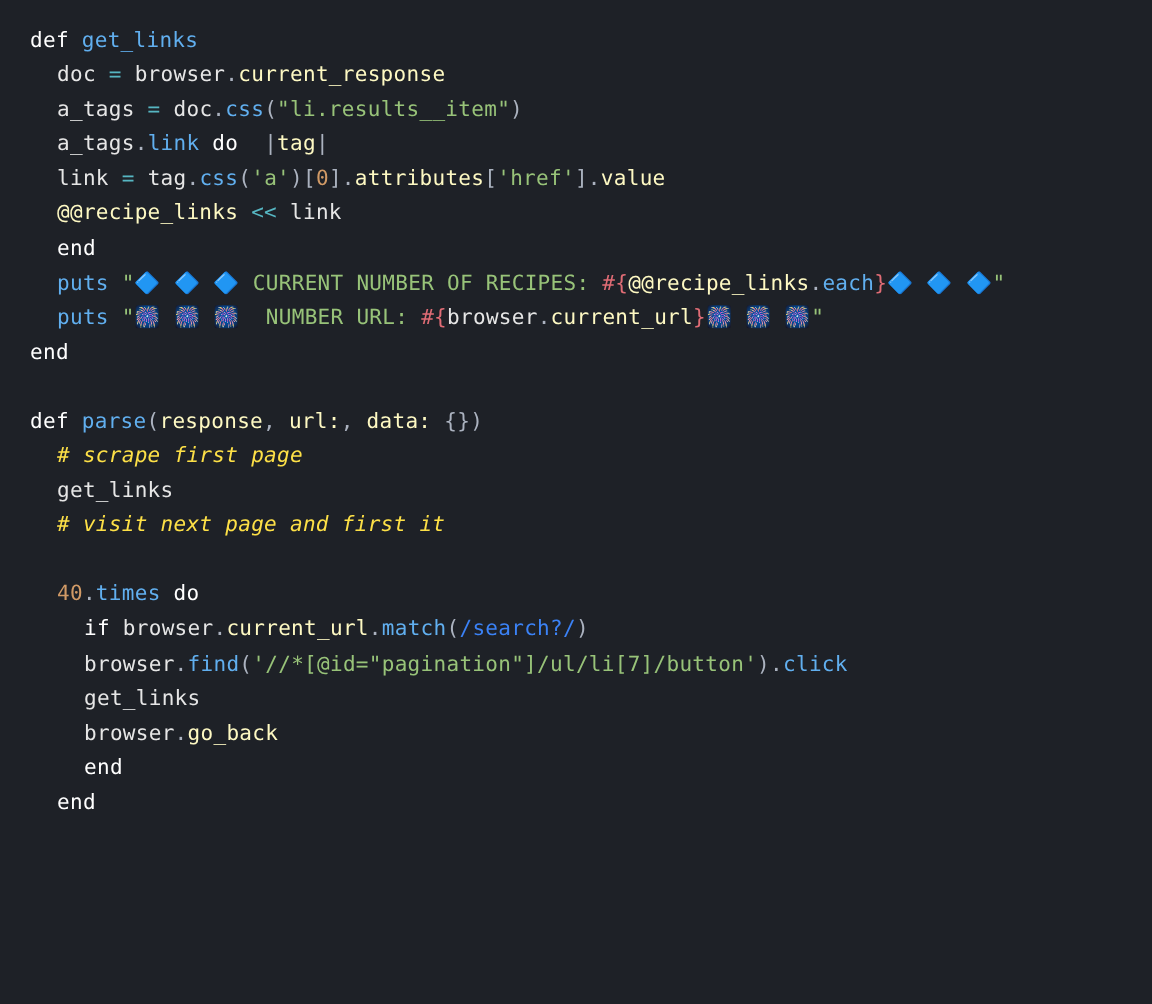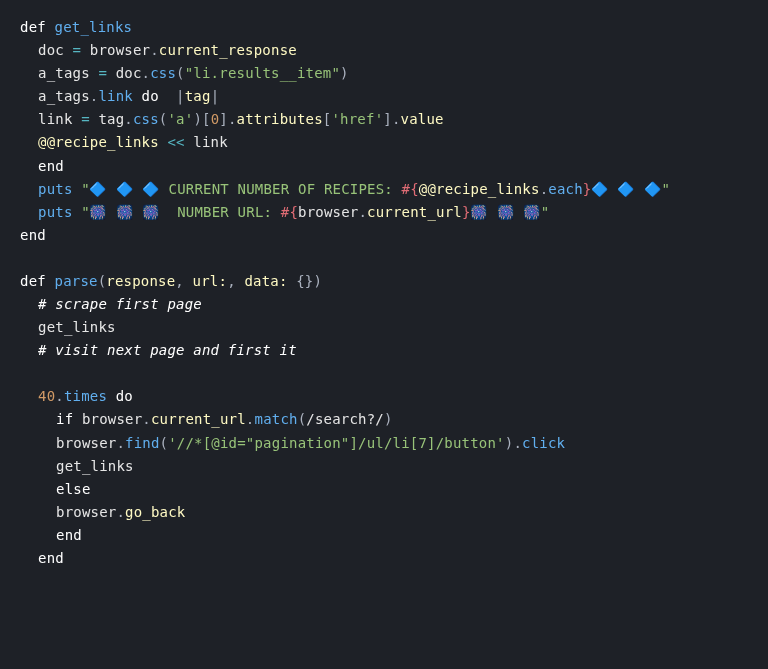--- a/index.html
+++ b/index.html
@@ -16,22 +16,22 @@
     .ind1 { padding-left: 18px; }
     .ind2 { padding-left: 36px; }
     .blank { height: 23px; }
 
     .kw { color: #ffffff; }       
     .fn { color: #61afef; }        
     .var { color: #fef9c3; }       
     .str { color: #98c379; }       
     .num { color: #d19a66; }       
     .sym { color: #56b6c2; }       
-    .re  { color: #e5e5e5; margin-top: 33px; }       
-    .cmt { color: #ffffff; font-style: italic; } 
+    .re  { color: #3b82f6; margin-top: 33px; }       
+    .cmt { color: #fde047; font-style: italic; } 
     .pun { color: #abb2bf; }       
     .interp { color: #e06c75; }
     .white { color: #e6e6e6; }
   </style>
 </head>
 <body>
 
 <div>
 
 <div class="line"><span class="kw">def </span><span class="fn">get_links</span></div>
@@ -67,21 +67,20 @@
 <div class="blank"></div>
 
 <div class="line ind1"><span class="num">40</span><span class="pun">.</span><span class="fn">times</span><span> </span><span class="kw">do</span></div>
 
 <div class="line ind2"><span class="kw">if </span><span class="white">browser</span><span class="pun">.</span><span class="var">current_url</span><span class="pun">.</span><span class="fn">match</span><span class="pun">(</span><span class="re">/search?/</span><span class="pun">)</span></div>
 
 <div class="line ind2"><span class="white">browser</span><span class="pun">.</span><span class="fn">find</span><span class="pun">(</span><span class="str">'//*[@id="pagination"]/ul/li[7]/button'</span><span class="pun">)</span><span class="pun">.</span><span class="fn">click</span></div>
 
 <div class="line ind2"><span class="white">get_links</span></div>
 
-<div class="line ind2"><span class="kw">else</span></div>
 
 <div class="line ind2"><span class="white">browser</span><span class="pun">.</span><span class="var">go_back</span></div>
 
 
 <div class="line ind2"><span class="kw">end</span></div>
 
 <div class="line ind1"><span class="kw">end</span></div>
 
 <div class="blank"></div>
 

